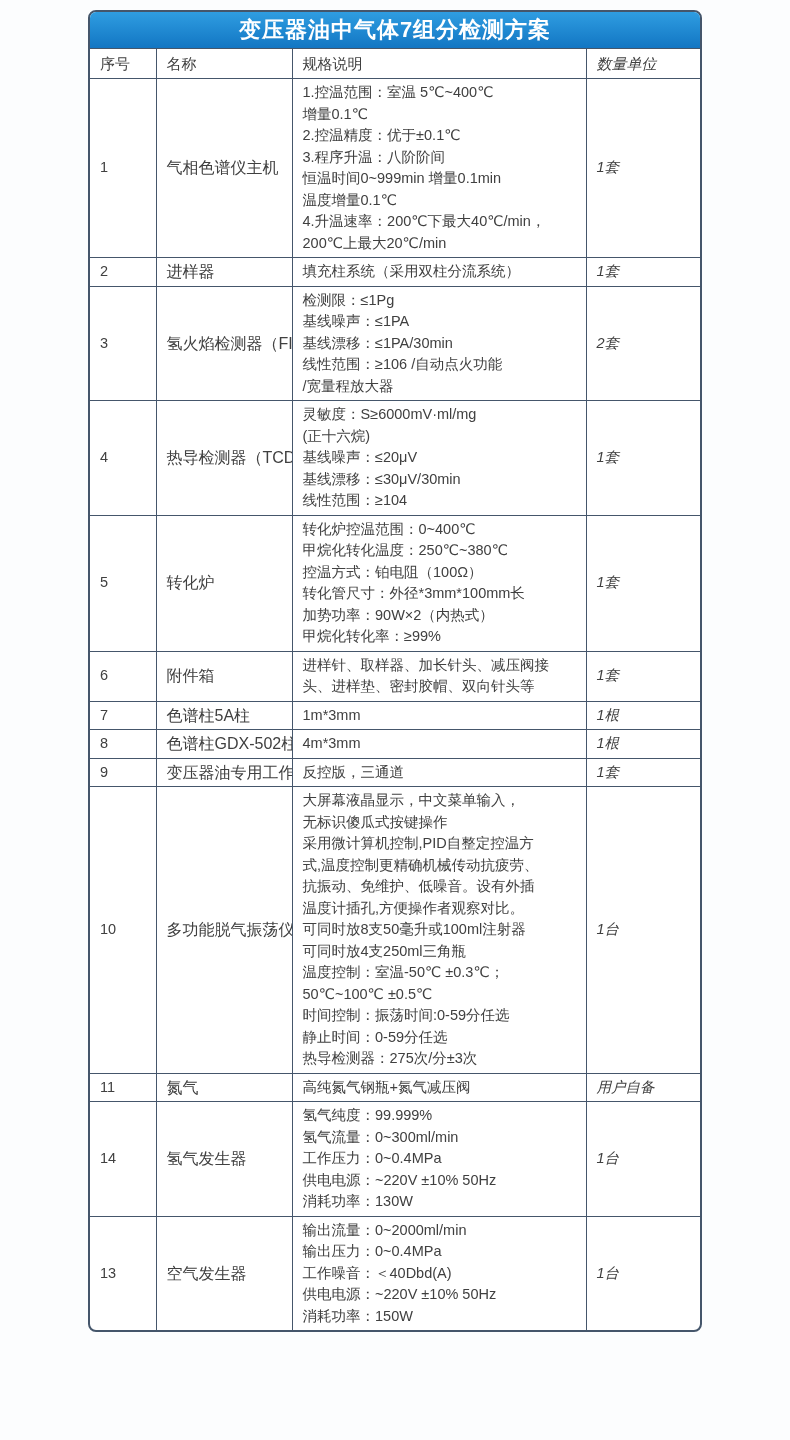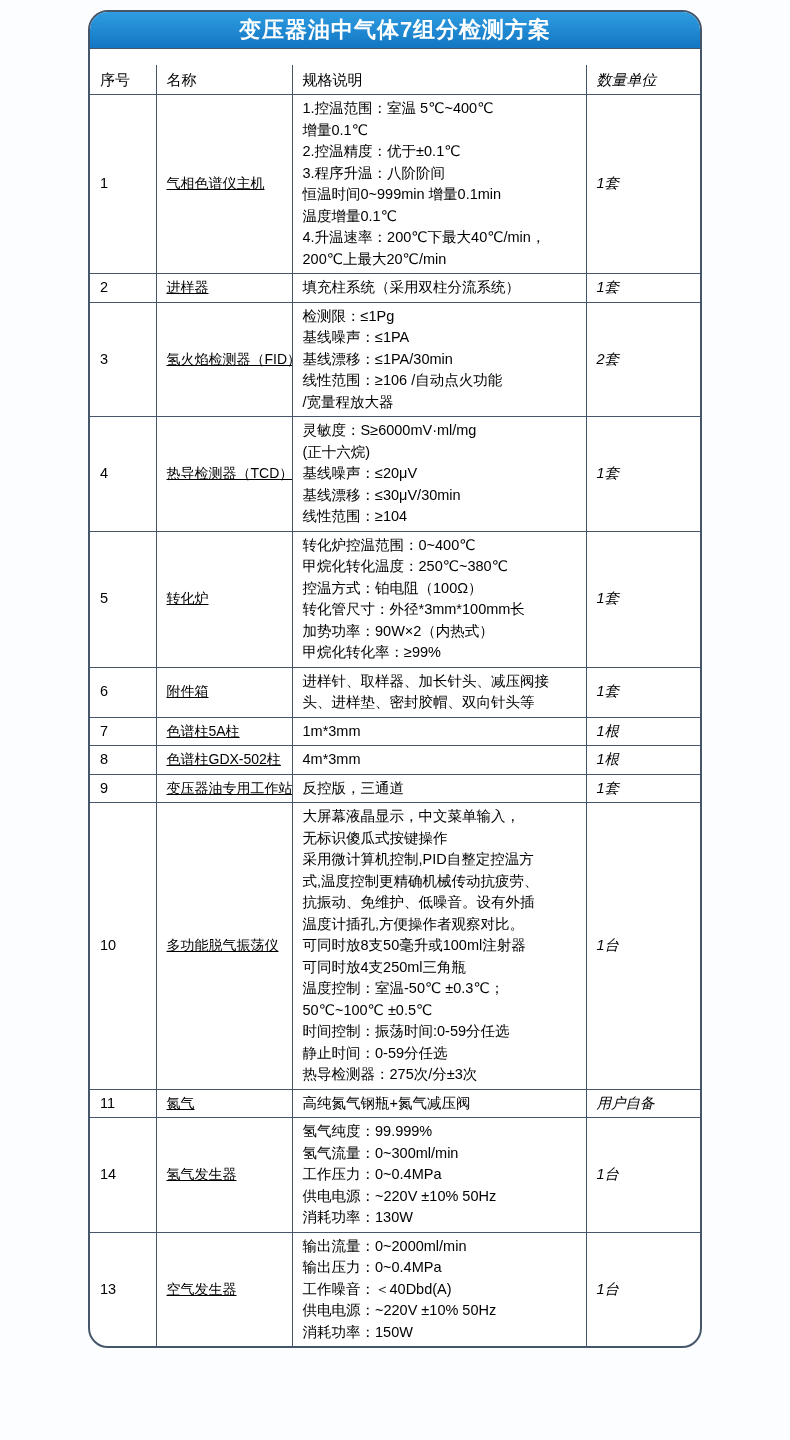--- a/index.html
+++ b/index.html
@@ -11,21 +11,21 @@
     font-family: "Liberation Sans", "DejaVu Sans", sans-serif;
   }
   .card {
     position: absolute;
     left: 88px;
     top: 10px;
     width: 614px;
     box-sizing: border-box;
     background: #ffffff;
     border: 2px solid #45566b;
-    border-radius: 20px;
+    border-radius: 8px;
     overflow: hidden;
   }
   .banner {
     height: 36px;
     background: linear-gradient(180deg, #2f9de1 0%, #1276c3 100%);
     border-bottom: 1.5px solid #45566b;
     display: flex;
     align-items: center;
     justify-content: center;
   }
@@ -33,39 +33,38 @@
     color: #ffffff;
     font-size: 22px;
     font-weight: bold;
     letter-spacing: 1px;
   }
   table.spec {
     width: 100%;
     border-collapse: collapse;
     border: hidden; 
     table-layout: fixed;
-    color: #000000;
+    color: #404040;
     font-size: 14.5px;
     line-height: 21.5px;
-    margin-top: 16px;
   }
   table.spec col.c-no   { width: 66px; }
   table.spec col.c-name { width: 136px; }
   table.spec col.c-qty  { width: 114px; }
   table.spec th, table.spec td {
     border: 1.5px solid #45566b;
     padding: 3px 10px;
     vertical-align: middle;
     text-align: left;
     font-weight: normal;
     overflow: hidden;
   }
   table.spec th { height: 23px; font-size: 15px; }
   th.h-no, td.cell-no { text-align: center; padding-left: 2px; padding-right: 2px; }
-  td.cell-name { font-size: 14px; white-space: nowrap; padding-left: 10px; padding-right: 4px; text-decoration: underline; }
+  td.cell-name { font-size: 16px; white-space: nowrap; padding-left: 10px; padding-right: 4px; }
   th.h-qty, td.cell-qty { padding-left: 13px; font-style: italic; }
   td.cell-spec .spec-line { white-space: nowrap; }
 </style>
 </head>
 <body>
 
 <div class="card">
   <div class="banner">
     <span>变压器油中气体7组分检测方案</span>
   </div>

